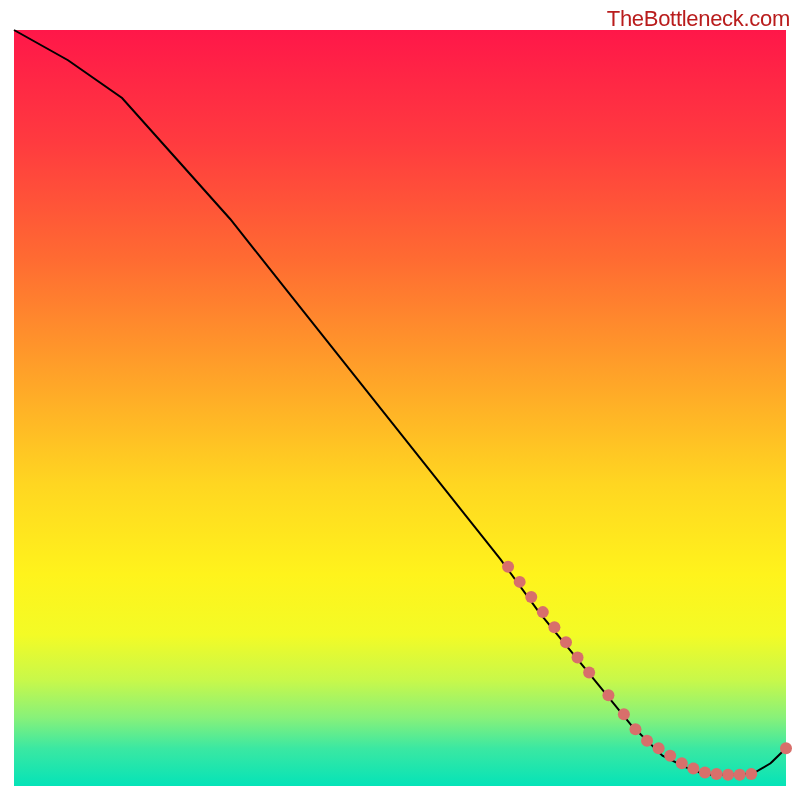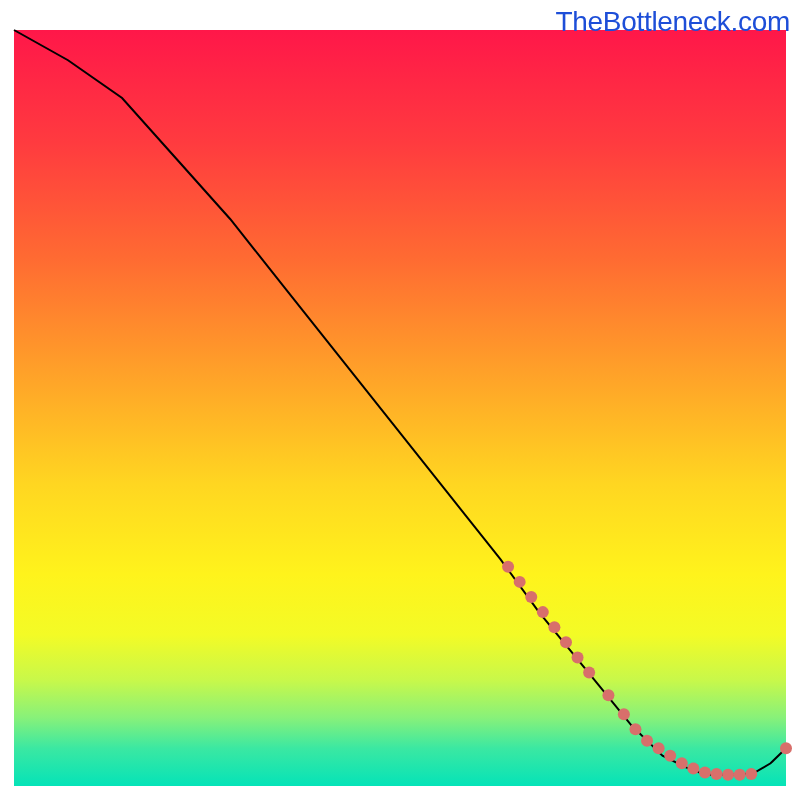--- a/index.html
+++ b/index.html
@@ -12,22 +12,22 @@
   }
   .chart-container {
     width: 800px;
     height: 800px;
     position: relative;
   }
   .watermark {
     position: absolute;
     top: 6px;
     right: 10px;
-    font-size: 28px;
-    color: #1d4ed8;
+    font-size: 22px;
+    color: #b91c1c;
     font-weight: normal;
     z-index: 10;
     letter-spacing: -0.3px;
   }
   svg.plot {
     position: absolute;
     top: 0;
     left: 0;
     width: 800px;
     height: 800px;

